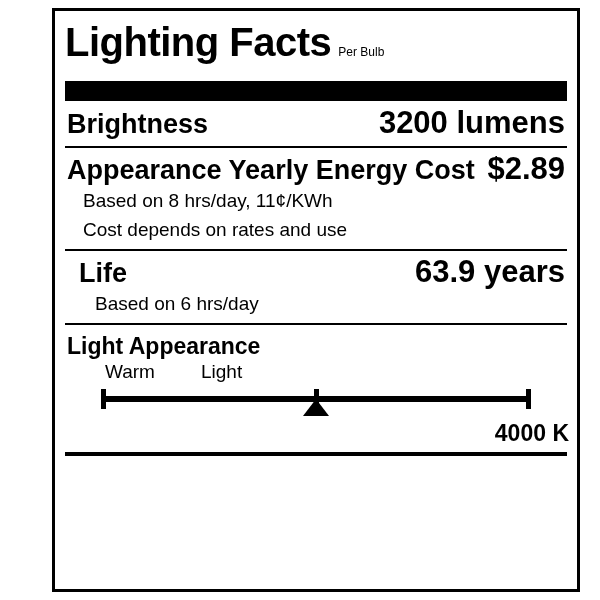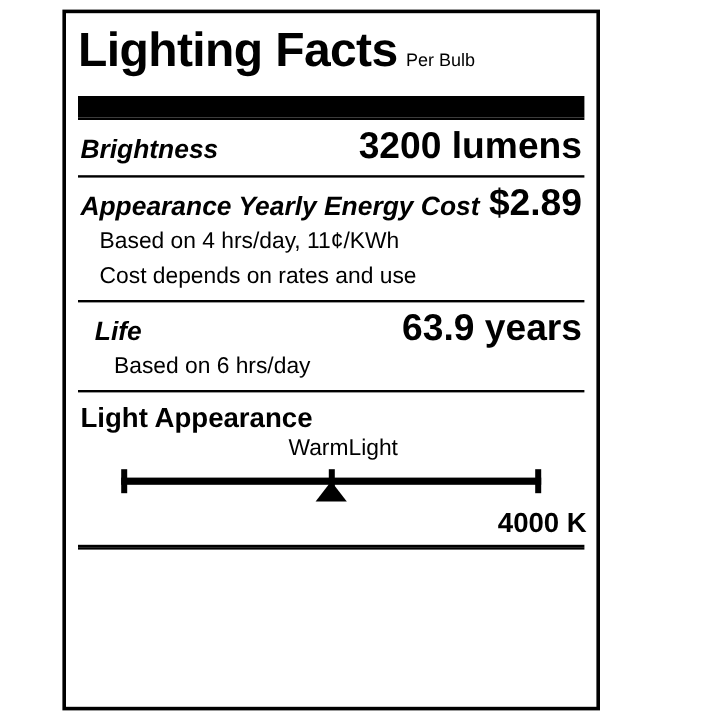--- a/index.html
+++ b/index.html
@@ -17,21 +17,21 @@
   .page {
     position: relative;
     width: 600px;
     height: 600px;
     background: #ffffff;
   }
   .label-box {
     position: absolute;
     left: 52px;
     top: 8px;
-    width: 448px;
+    width: 528px;
     height: 584px;
     border: 3px solid #000000;
     background: #ffffff;
     box-sizing: border-box;
   }
   .inner {
     position: absolute;
     left: 8px;
     right: 8px;
     top: 6px;
@@ -43,21 +43,21 @@
     padding: 0 2px;
     margin-top: 2px;
   }
   .title-main {
     font-size: 40px;
     font-weight: bold;
     letter-spacing: -0.5px;
     line-height: 46px;
   }
   .title-sub {
-    font-size: 15px;
+    font-size: 12px;
     font-weight: normal;
     margin-left: 7px;
     line-height: 46px;
   }
   
   .thick-bar {
     height: 18px;
     background: #000000;
     margin: 6px 2px 0 2px;
   }
@@ -74,24 +74,23 @@
   }
   
   .row {
     display: flex;
     justify-content: space-between;
     align-items: baseline;
     padding: 0 4px;
     box-sizing: border-box;
   }
   .row-main {
-    font-size: 22px;
+    font-size: 27px;
     font-weight: bold;
     line-height: 25px;
-    font-style: italic;
   }
   .row-value {
     font-size: 31px;
     font-weight: bold;
     line-height: 25px;
   }
   .sub-line {
     font-size: 19px;
     font-weight: normal;
     line-height: 22px;
@@ -126,24 +125,25 @@
   }
   
   .appearance-title {
     font-size: 23px;
     font-weight: bold;
     line-height: 26px;
     padding-left: 4px;
   }
   .scale-labels {
     display: flex;
-    justify-content: center;
+    justify-content: flex-start;
     font-size: 19px;
     line-height: 22px;
     padding: 2px 22px 0 42px;
+    gap: 46px;
   }
   .scale-wrap {
     position: relative;
     height: 30px;
     margin: 4px 38px 0 38px;
   }
   .scale-bar {
     position: absolute;
     left: 0;
     right: 0;
@@ -206,21 +206,21 @@
         </div>
       </div>
 
       <div class="rule-thin"></div>
 
       <div class="sec-energy">
         <div class="row">
           <span class="row-main">Appearance Yearly Energy Cost</span>
           <span class="row-value">$2.89</span>
         </div>
-        <div class="sub-line">Based on 4 hrs/day, 11¢/KWh</div>
+        <div class="sub-line">Based on 8 hrs/day, 11¢/KWh</div>
         <div class="sub-line">Cost depends on rates and use</div>
       </div>
 
       <div class="rule-thin"></div>
 
       <div class="sec-life">
         <div class="row">
           <span class="row-main">Life</span>
           <span class="row-value">63.9 years</span>
         </div>

